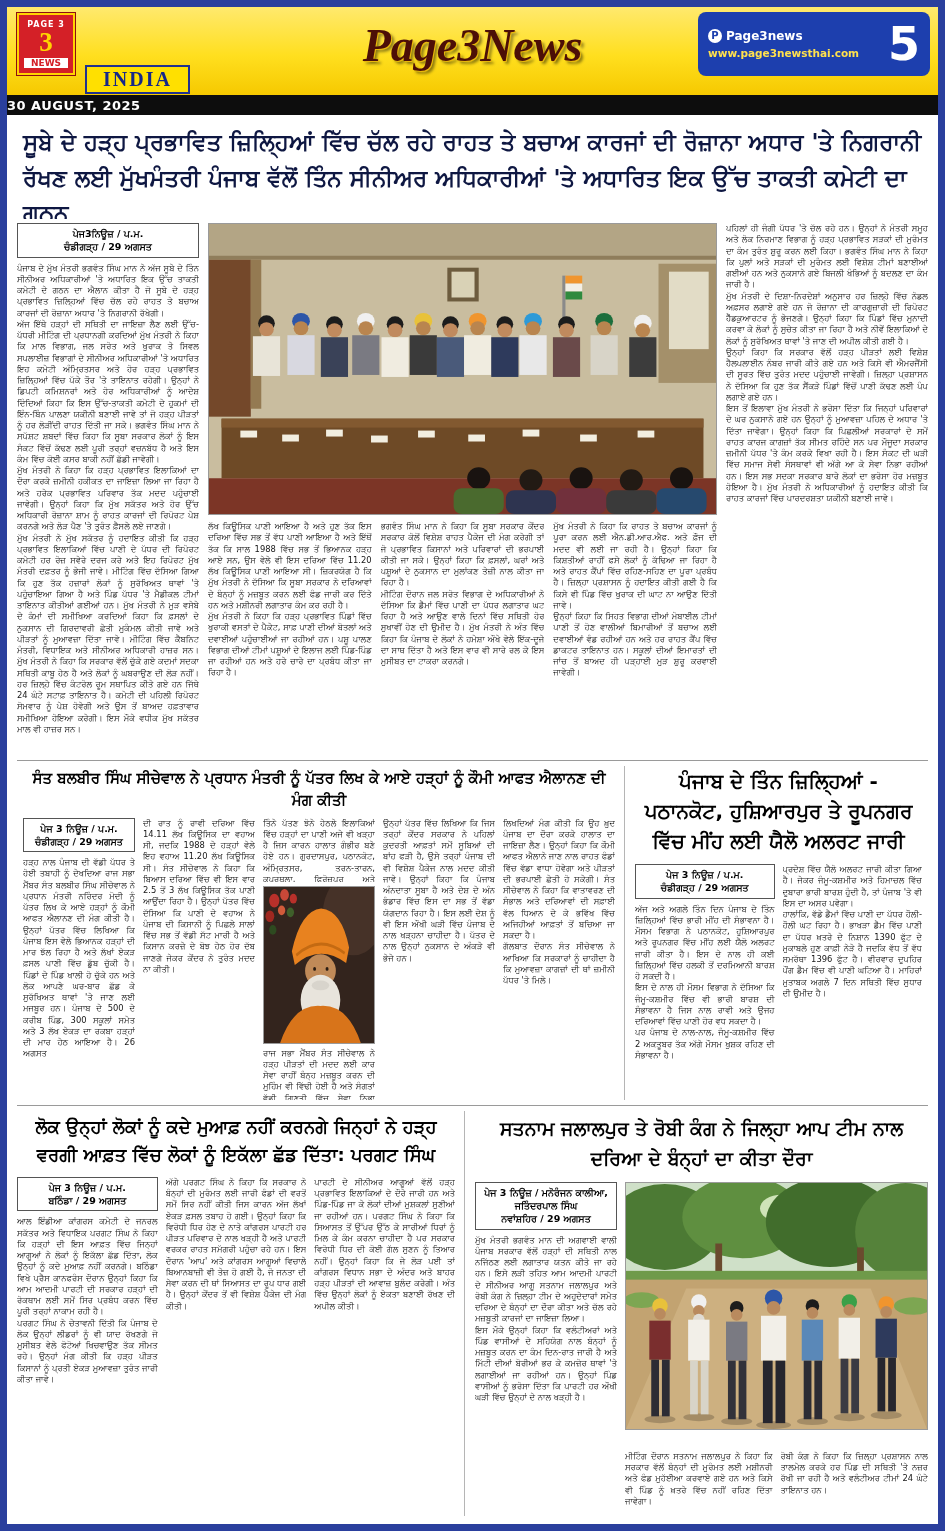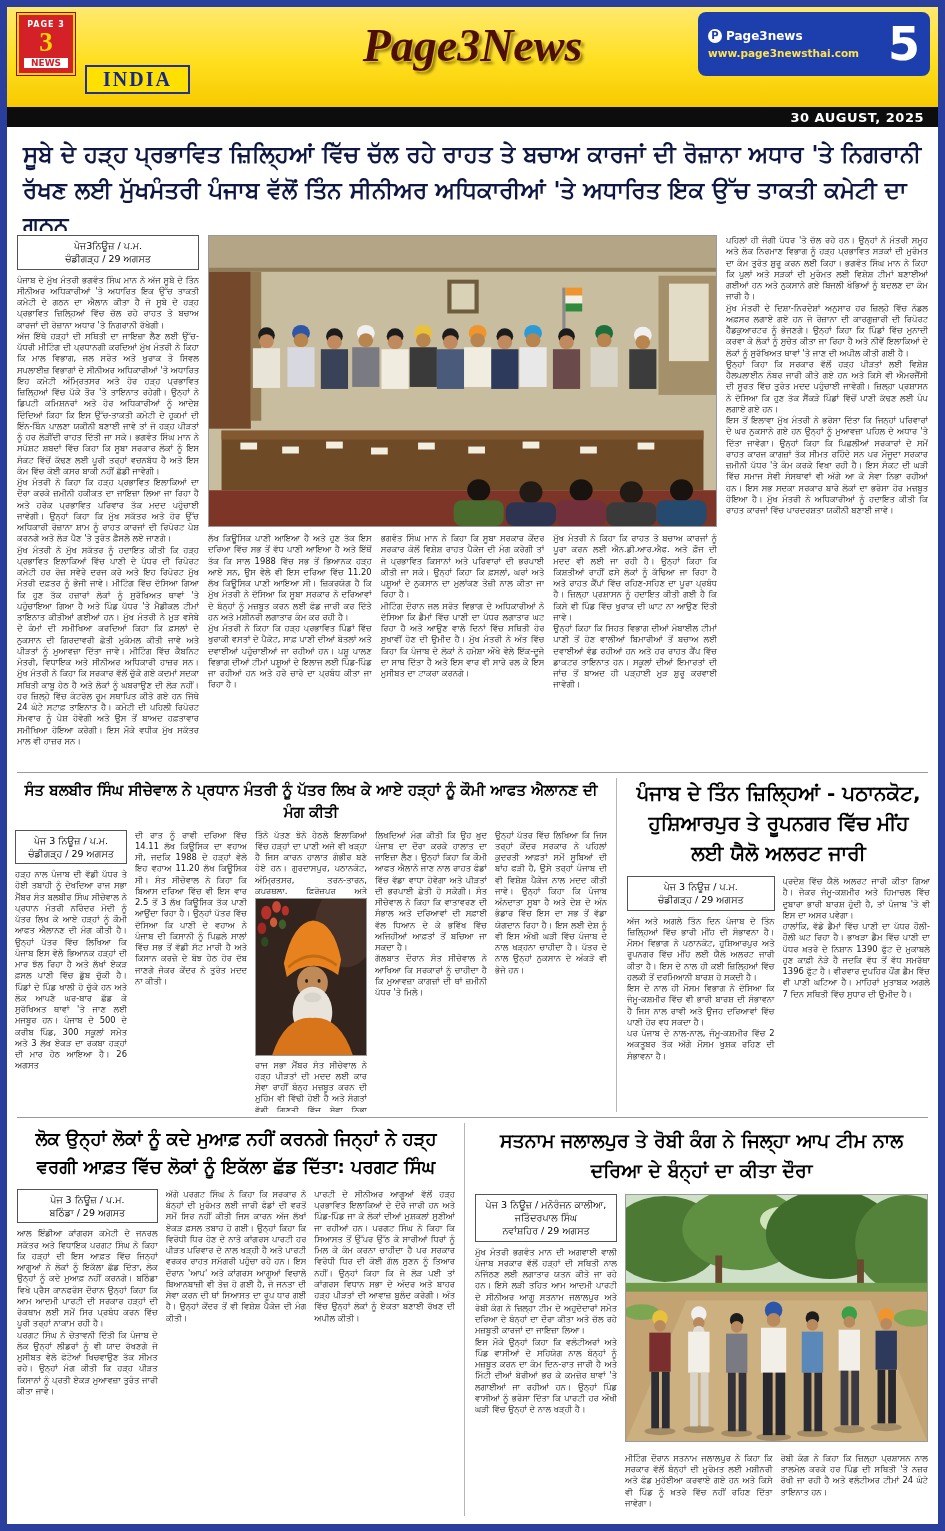--- a/index.html
+++ b/index.html
@@ -4,21 +4,21 @@
 <style>
   * { margin:0; padding:0; box-sizing:border-box; }
   html,body { background:#777; }
   .page {
     width:945px; height:1531px; margin:0 auto; background:#fff;
     border:7px solid #2a3f9d; position:relative; overflow:hidden;
     display:flex; flex-direction:column;
     font-family:"DejaVu Sans","Liberation Sans",sans-serif; color:#141414;
   }
   
-  .masthead { height:100px; flex:0 0 auto; position:relative;
+  .masthead { height:88px; flex:0 0 auto; position:relative;
     background:linear-gradient(180deg,#ffe96e 0%,#ffdf1f 55%,#f6c900 100%); }
   .logo-box { position:absolute; left:10px; top:6px; width:58px; height:62px;
     background:#d42027; border:2px solid #ffd400; box-shadow:0 0 0 1px #8f0d12;
     display:flex; flex-direction:column; align-items:center; justify-content:center; }
   .logo-top { color:#fff; font-size:8px; font-weight:bold; letter-spacing:1px; }
   .logo-number { color:#ffd400; font-size:27px; font-weight:bold; line-height:1; font-family:"Liberation Serif",serif; }
   .logo-bottom { background:#fff; color:#d42027; font-size:9px; font-weight:bold; padding:0 7px; margin-top:2px;text-align:right; }
   .india-box { position:absolute; left:78px; top:58px; z-index:6;
     background:#ffe000; border:2px solid #20318f; color:#15278a; font-weight:bold;
     font-size:20px; padding:1px 16px; letter-spacing:2px; font-family:"Liberation Serif",serif; }
@@ -30,42 +30,42 @@
     background:#1d3fae; border-radius:8px; display:flex; align-items:center;
     padding:4px 10px; gap:10px; color:#fff; }
   .social-block { flex:1; }
   .social-line { font-size:12px; font-weight:bold; display:flex; align-items:center; }
   .p-icon { display:inline-block; width:14px; height:14px; border-radius:50%;
     background:#fff; color:#1d3fae; font-size:10px; font-weight:bold; text-align:center;
     line-height:14px; margin-right:4px; }
   .website { font-size:10.5px; color:#ffe14d; margin-top:4px; font-weight:bold; }
   .page-number { font-size:46px; font-weight:bold; line-height:1; }
   .dateband { height:20px; flex:0 0 auto; background:#0d0d0d; color:#fff;
-    display:flex; align-items:center; justify-content:flex-end; padding-right:14px;
+    display:flex; align-items:center; justify-content:flex-start; padding-right:14px;
     font-size:13px; font-weight:bold; letter-spacing:.5px; }
   
   .lead-headline { padding:10px 16px 4px; font-size:23px;
     line-height:1.55; font-weight:bold; color:#0e1742; max-height:104px; overflow:hidden; flex:0 0 auto; }
   .lead-body { display:flex; gap:9px; padding:4px 10px 6px; height:540px; flex:0 0 auto; overflow:hidden; }
   .col { font-size:8.4px; line-height:1.34; text-align:justify; color:#161616;
     white-space:pre-line; overflow:hidden; }
   .grow { flex:1; min-height:0; }
   .scol { display:flex; flex-direction:column; flex:1; min-width:0; overflow:hidden; }
   .lead-left { width:182px; flex:0 0 auto; display:flex; flex-direction:column; }
   .lead-center { flex:1; min-width:0; display:flex; flex-direction:column; gap:6px; }
   .lead-photo { height:292px; flex:0 0 auto; border:1px solid #9a9a9a; }
   .lead-photo svg, .sant-photo svg, .outdoor-photo svg { width:100%; height:100%; display:block; }
   .lead-mid-cols { flex:1; min-height:0; display:flex; gap:9px; overflow:hidden; }
   .lead-mid-cols .col { flex:1; }
   .lead-right { width:202px; flex:0 0 auto; }
-  .byline { border:1px solid #555; text-align:center; font-weight:normal; font-size:9.5px;
+  .byline { border:1px solid #555; text-align:center; font-weight:bold; font-size:9.5px;
     line-height:1.4; padding:3px 2px; margin-bottom:5px; color:#000; flex:0 0 auto; }
   .rule { border-top:1px solid #9a9a9a; margin:1px 10px; flex:0 0 auto; }
   
-  .row2 { display:flex; height:342px; flex:0 0 auto; padding:4px 8px; gap:10px; overflow:hidden; }
+  .row2 { display:flex; height:342px; flex:0 0 auto; padding:4px 16px; gap:10px; overflow:hidden; }
   .story-headline { text-align:center; font-weight:bold; color:#000; flex:0 0 auto; }
   .story-seechewal { width:602px; flex:0 0 auto; border-right:1px solid #b5b5b5;
     padding-right:9px; display:flex; flex-direction:column; overflow:hidden; }
   .seechewal-headline { font-size:15px; line-height:1.45; padding:2px 0 6px; max-height:52px; overflow:hidden; }
   .seechewal-cols { flex:1; min-height:0; display:flex; gap:8px; overflow:hidden; }
   .seechewal-cols > .col { flex:1; min-width:0; }
   .scol3 { display:flex; flex-direction:column; gap:4px; flex:1; min-width:0; overflow:hidden; }
   .sant-photo { height:158px; flex:0 0 auto; border:1px solid #9a9a9a; }
   .c3t { flex:0 0 auto; max-height:64px; }
   .story-alert { flex:1; min-width:0; display:flex; flex-direction:column; overflow:hidden; }
@@ -76,21 +76,21 @@
   .row3 { display:flex; flex:1; min-height:0; padding:4px 10px 8px; gap:10px; overflow:hidden; }
   .story-pargat { width:448px; flex:0 0 auto; border-right:1px solid #b5b5b5;
     padding-right:9px; display:flex; flex-direction:column; overflow:hidden; }
   .pargat-headline { font-size:18px; line-height:1.55; padding:2px 0 8px; max-height:96px; overflow:hidden; }
   .pargat-cols { flex:1; min-height:0; display:flex; gap:8px; overflow:hidden; }
   .pargat-cols > .col { flex:1; min-width:0; }
   .story-satnam { flex:1; min-width:0; display:flex; flex-direction:column; overflow:hidden; }
   .satnam-headline { font-size:19px; line-height:1.6; padding:2px 0 8px; max-height:72px; overflow:hidden; }
   .satnam-body { flex:1; min-height:0; display:flex; gap:8px; overflow:hidden; }
   .satnam-left { width:142px; flex:0 0 auto; display:flex; flex-direction:column; }
-  .satnam-right { flex:1; min-width:0; display:flex; flex-direction:column; gap:11px; }
+  .satnam-right { flex:1; min-width:0; display:flex; flex-direction:column; gap:21px; }
   .outdoor-photo { height:248px; flex:0 0 auto; border:1px solid #9a9a9a; }
   .satnam-below { flex:1; min-height:0; display:flex; gap:8px; overflow:hidden; }
   .satnam-below .col { flex:1; min-width:0; }
 </style>
 </head>
 <body>
 
 <div class="page">
 
   <header class="masthead">
@@ -298,23 +298,23 @@
               <ellipse cx="77" cy="86" rx="21" ry="17" fill="#c08a58"></ellipse>
               <circle cx="69" cy="84" r="2" fill="#2a1c12"></circle>
               <circle cx="86" cy="84" r="2" fill="#2a1c12"></circle>
               <ellipse cx="77" cy="116" rx="27" ry="26" fill="#e8e4dc"></ellipse>
               <ellipse cx="77" cy="101" rx="12" ry="5" fill="#d8d4cc"></ellipse>
               <path d="M22 160 Q40 120 77 122 Q114 120 132 160 Z" fill="#d8741a"></path>
             </svg>
           </div>
           <div class="col grow">ਰਾਜ ਸਭਾ ਮੈਂਬਰ ਸੰਤ ਸੀਚੇਵਾਲ ਨੇ ਹੜ੍ਹ ਪੀੜਤਾਂ ਦੀ ਮਦਦ ਲਈ ਕਾਰ ਸੇਵਾ ਰਾਹੀਂ ਬੰਨ੍ਹ ਮਜ਼ਬੂਤ ਕਰਨ ਦੀ ਮੁਹਿੰਮ ਵੀ ਵਿੱਢੀ ਹੋਈ ਹੈ ਅਤੇ ਸੰਗਤਾਂ ਵੱਡੀ ਗਿਣਤੀ ਵਿੱਚ ਸੇਵਾ ਨਿਭਾ ਰਹੀਆਂ ਹਨ।</div>
         </div>
+        <div class="col">ਉਨ੍ਹਾਂ ਪੱਤਰ ਵਿੱਚ ਲਿਖਿਆ ਕਿ ਜਿਸ ਤਰ੍ਹਾਂ ਕੇਂਦਰ ਸਰਕਾਰ ਨੇ ਪਹਿਲਾਂ ਕੁਦਰਤੀ ਆਫ਼ਤਾਂ ਸਮੇਂ ਸੂਬਿਆਂ ਦੀ ਬਾਂਹ ਫੜੀ ਹੈ, ਉਸੇ ਤਰ੍ਹਾਂ ਪੰਜਾਬ ਦੀ ਵੀ ਵਿਸ਼ੇਸ਼ ਪੈਕੇਜ ਨਾਲ ਮਦਦ ਕੀਤੀ ਜਾਵੇ। ਉਨ੍ਹਾਂ ਕਿਹਾ ਕਿ ਪੰਜਾਬ ਅੰਨਦਾਤਾ ਸੂਬਾ ਹੈ ਅਤੇ ਦੇਸ਼ ਦੇ ਅੰਨ ਭੰਡਾਰ ਵਿੱਚ ਇਸ ਦਾ ਸਭ ਤੋਂ ਵੱਡਾ ਯੋਗਦਾਨ ਰਿਹਾ ਹੈ। ਇਸ ਲਈ ਦੇਸ਼ ਨੂੰ ਵੀ ਇਸ ਔਖੀ ਘੜੀ ਵਿੱਚ ਪੰਜਾਬ ਦੇ ਨਾਲ ਖੜ੍ਹਨਾ ਚਾਹੀਦਾ ਹੈ। ਪੱਤਰ ਦੇ ਨਾਲ ਉਨ੍ਹਾਂ ਨੁਕਸਾਨ ਦੇ ਅੰਕੜੇ ਵੀ ਭੇਜੇ ਹਨ।</div>
         <div class="col">ਲਿਖਦਿਆਂ ਮੰਗ ਕੀਤੀ ਕਿ ਉਹ ਖ਼ੁਦ ਪੰਜਾਬ ਦਾ ਦੌਰਾ ਕਰਕੇ ਹਾਲਾਤ ਦਾ ਜਾਇਜ਼ਾ ਲੈਣ। ਉਨ੍ਹਾਂ ਕਿਹਾ ਕਿ ਕੌਮੀ ਆਫਤ ਐਲਾਨੇ ਜਾਣ ਨਾਲ ਰਾਹਤ ਫੰਡਾਂ ਵਿੱਚ ਵੱਡਾ ਵਾਧਾ ਹੋਵੇਗਾ ਅਤੇ ਪੀੜਤਾਂ ਦੀ ਭਰਪਾਈ ਛੇਤੀ ਹੋ ਸਕੇਗੀ। ਸੰਤ ਸੀਚੇਵਾਲ ਨੇ ਕਿਹਾ ਕਿ ਵਾਤਾਵਰਣ ਦੀ ਸੰਭਾਲ ਅਤੇ ਦਰਿਆਵਾਂ ਦੀ ਸਫ਼ਾਈ ਵੱਲ ਧਿਆਨ ਦੇ ਕੇ ਭਵਿੱਖ ਵਿੱਚ ਅਜਿਹੀਆਂ ਆਫ਼ਤਾਂ ਤੋਂ ਬਚਿਆ ਜਾ ਸਕਦਾ ਹੈ।
 ਗੱਲਬਾਤ ਦੌਰਾਨ ਸੰਤ ਸੀਚੇਵਾਲ ਨੇ ਆਖਿਆ ਕਿ ਸਰਕਾਰਾਂ ਨੂੰ ਚਾਹੀਦਾ ਹੈ ਕਿ ਮੁਆਵਜ਼ਾ ਕਾਗਜ਼ਾਂ ਦੀ ਥਾਂ ਜ਼ਮੀਨੀ ਪੱਧਰ 'ਤੇ ਮਿਲੇ।</div>
-        <div class="col">ਉਨ੍ਹਾਂ ਪੱਤਰ ਵਿੱਚ ਲਿਖਿਆ ਕਿ ਜਿਸ ਤਰ੍ਹਾਂ ਕੇਂਦਰ ਸਰਕਾਰ ਨੇ ਪਹਿਲਾਂ ਕੁਦਰਤੀ ਆਫ਼ਤਾਂ ਸਮੇਂ ਸੂਬਿਆਂ ਦੀ ਬਾਂਹ ਫੜੀ ਹੈ, ਉਸੇ ਤਰ੍ਹਾਂ ਪੰਜਾਬ ਦੀ ਵੀ ਵਿਸ਼ੇਸ਼ ਪੈਕੇਜ ਨਾਲ ਮਦਦ ਕੀਤੀ ਜਾਵੇ। ਉਨ੍ਹਾਂ ਕਿਹਾ ਕਿ ਪੰਜਾਬ ਅੰਨਦਾਤਾ ਸੂਬਾ ਹੈ ਅਤੇ ਦੇਸ਼ ਦੇ ਅੰਨ ਭੰਡਾਰ ਵਿੱਚ ਇਸ ਦਾ ਸਭ ਤੋਂ ਵੱਡਾ ਯੋਗਦਾਨ ਰਿਹਾ ਹੈ। ਇਸ ਲਈ ਦੇਸ਼ ਨੂੰ ਵੀ ਇਸ ਔਖੀ ਘੜੀ ਵਿੱਚ ਪੰਜਾਬ ਦੇ ਨਾਲ ਖੜ੍ਹਨਾ ਚਾਹੀਦਾ ਹੈ। ਪੱਤਰ ਦੇ ਨਾਲ ਉਨ੍ਹਾਂ ਨੁਕਸਾਨ ਦੇ ਅੰਕੜੇ ਵੀ ਭੇਜੇ ਹਨ।</div>
       </div>
     </article>
 
     <article class="story-alert">
       <h2 class="story-headline alert-headline">ਪੰਜਾਬ ਦੇ ਤਿੰਨ ਜ਼ਿਲ੍ਹਿਆਂ - ਪਠਾਨਕੋਟ, ਹੁਸ਼ਿਆਰਪੁਰ ਤੇ ਰੂਪਨਗਰ ਵਿੱਚ ਮੀਂਹ ਲਈ ਯੈਲੋ ਅਲਰਟ ਜਾਰੀ</h2>
       <div class="alert-cols">
         <div class="scol">
           <div class="byline">
             <div>ਪੇਜ 3 ਨਿਊਜ਼ / ਪ.ਮ.</div>
             <div>ਚੰਡੀਗੜ੍ਹ / 29 ਅਗਸਤ</div>

